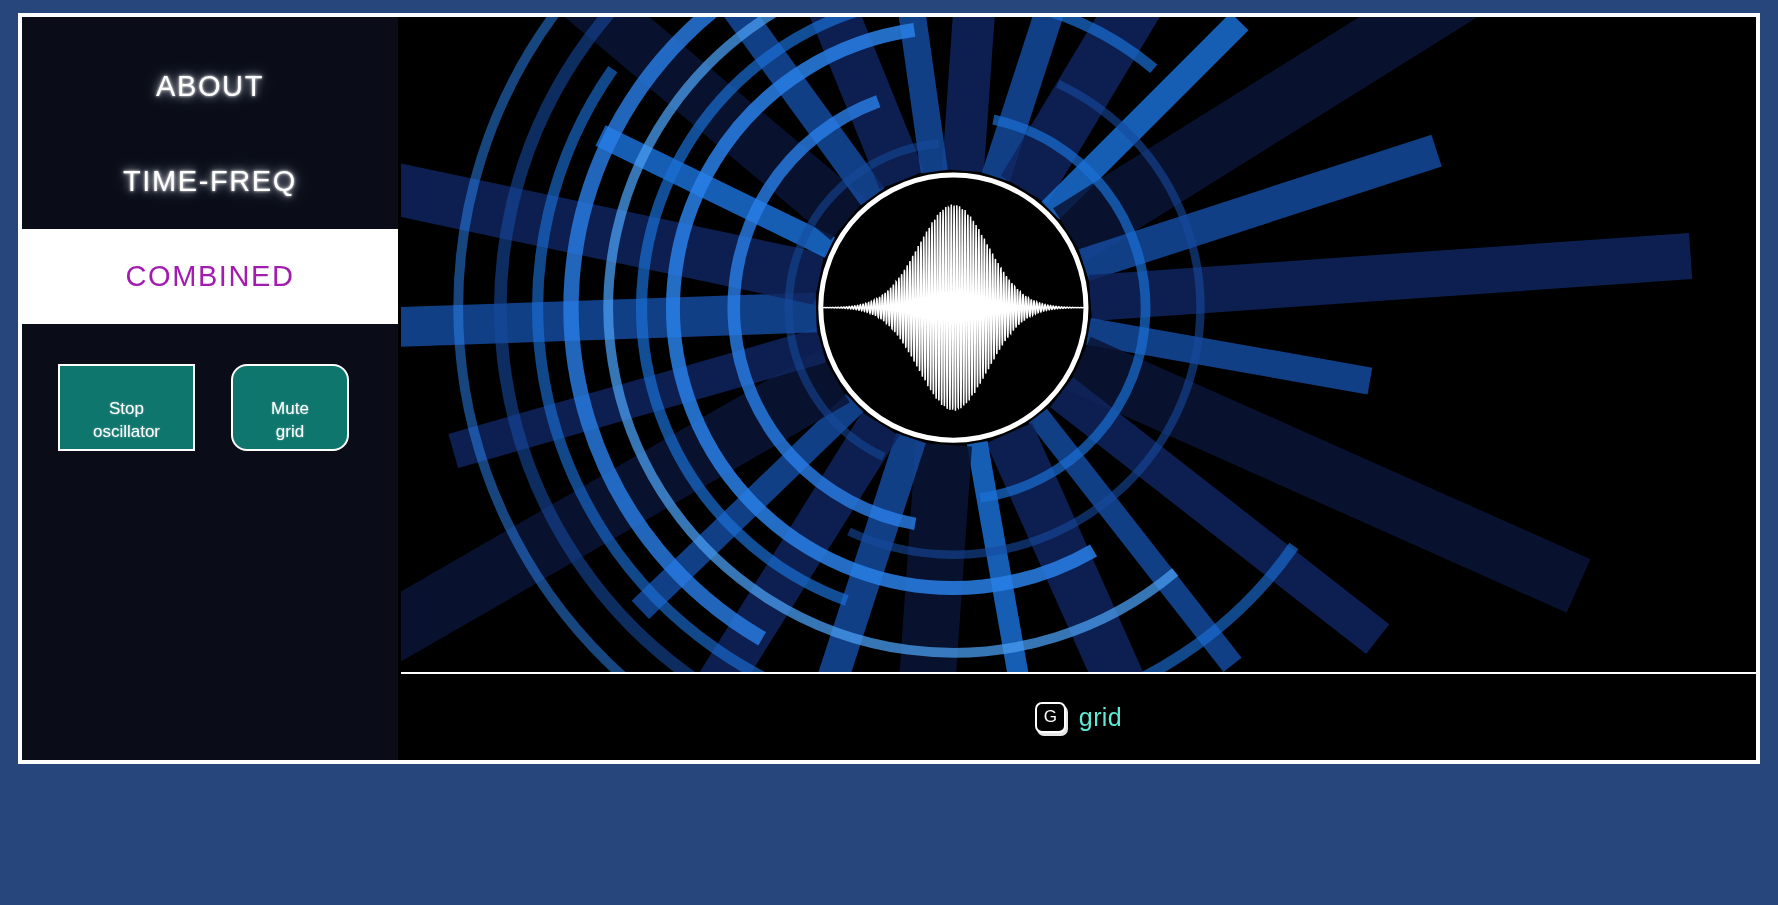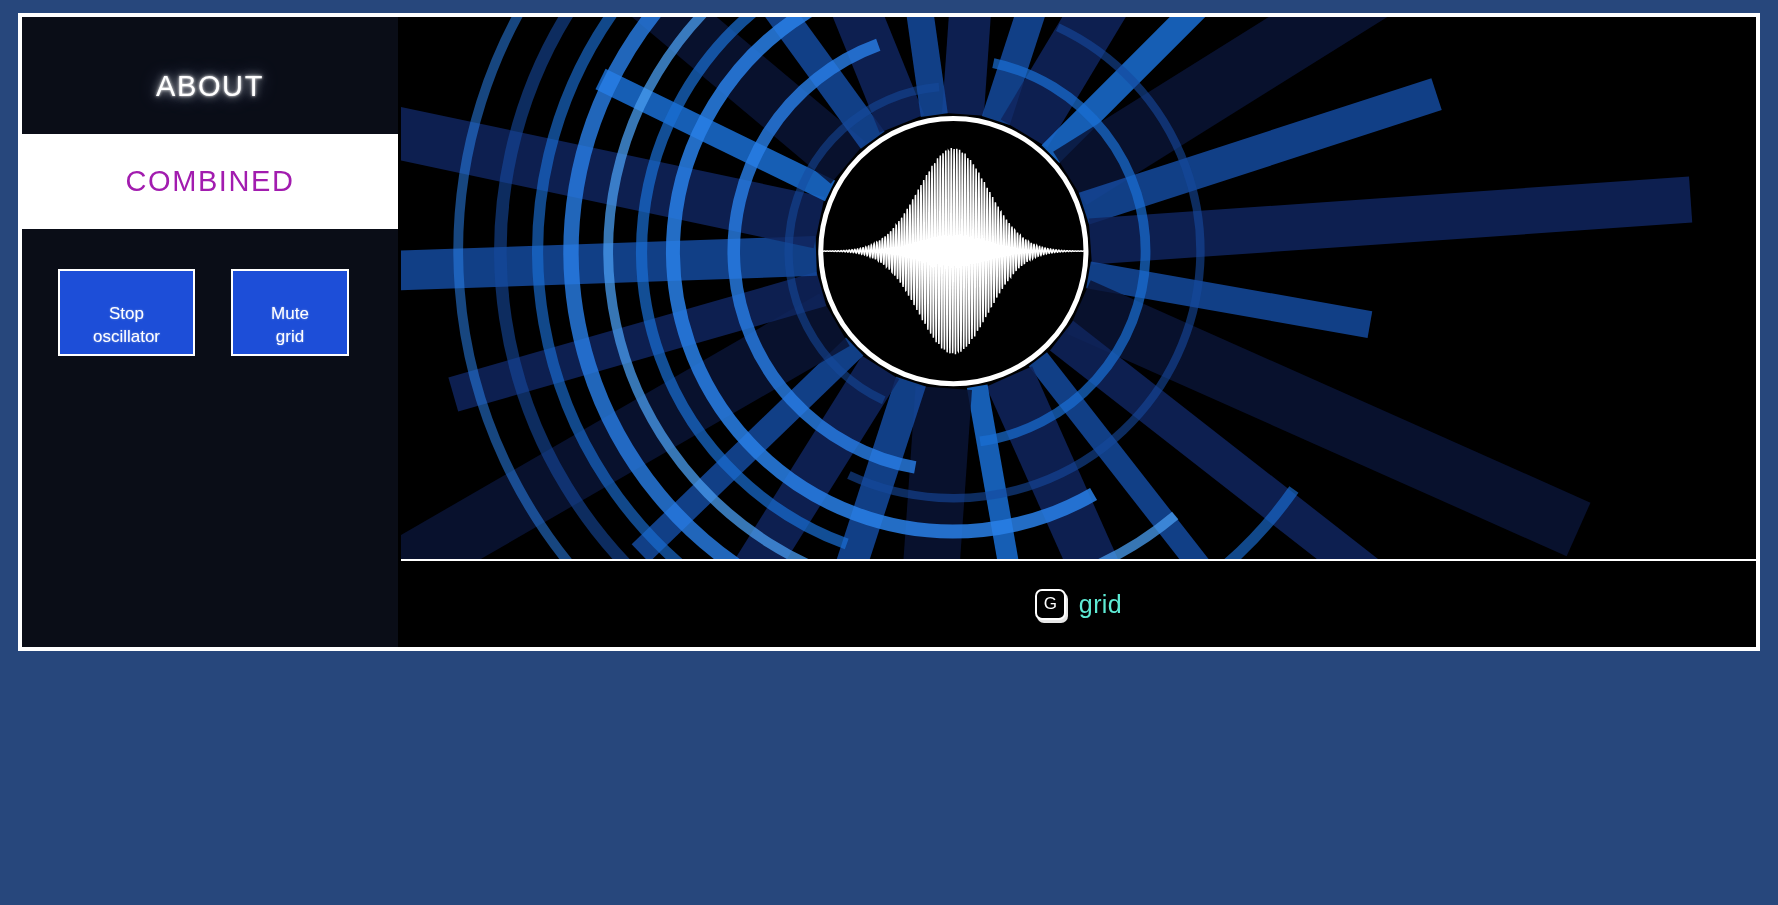--- a/index.html
+++ b/index.html
@@ -19,21 +19,21 @@
     height: 905px;
     background: #27477c;
   }
 
   
   #window {
     position: absolute;
     left: 18px;
     top: 13px;
     width: 1742px;
-    height: 638px;
+    height: 751px;
     border: 4px solid #ffffff;
     box-sizing: border-box;
     display: flex;
     background: #000000;
   }
 
   
   #sidebar {
     position: relative;
     width: 376px;
@@ -72,34 +72,34 @@
     font-weight: 400;
   }
 
   #controls {
     padding: 40px 0 0 36px;
     display: flex;
     gap: 36px;
   }
 
   .ctrl-btn {
-    background: #1d4ed8;
+    background: #0f766e;
     border: 2px solid #ffffff;
     color: #ffffff;
     font-size: 17px;
     line-height: 1.33;
     text-align: center;
     padding: 32px 6px;
     cursor: pointer;
     box-sizing: border-box;
     font-family: "Liberation Sans", sans-serif;
     text-shadow: 0 0 2px rgba(255,255,255,0.5);
   }
   #btn-stop { width: 137px; height: 87px; }
-  #btn-mute { width: 118px; height: 87px; }
+  #btn-mute { width: 118px; height: 87px; border-radius: 16px; }
 
   .ctrl-line { display: block; }
 
   
   #main {
     position: relative;
     flex: 1 1 auto;
     background: #000000;
     display: flex;
     flex-direction: column;
@@ -156,20 +156,23 @@
 <body>
 
 <div id="app">
   <div id="window">
 
     <nav id="sidebar">
 
       <div class="nav-list">
         <div class="nav-item">
           <span>ABOUT</span>
+        </div>
+        <div class="nav-item">
+          <span>TIME-FREQ</span>
         </div>
         <div class="nav-item active">
           <span>COMBINED</span>
         </div>
       </div>
 
       <div id="controls">
         <button id="btn-stop" class="ctrl-btn">
           <span class="ctrl-line">Stop</span>
           <span class="ctrl-line">oscillator</span>

